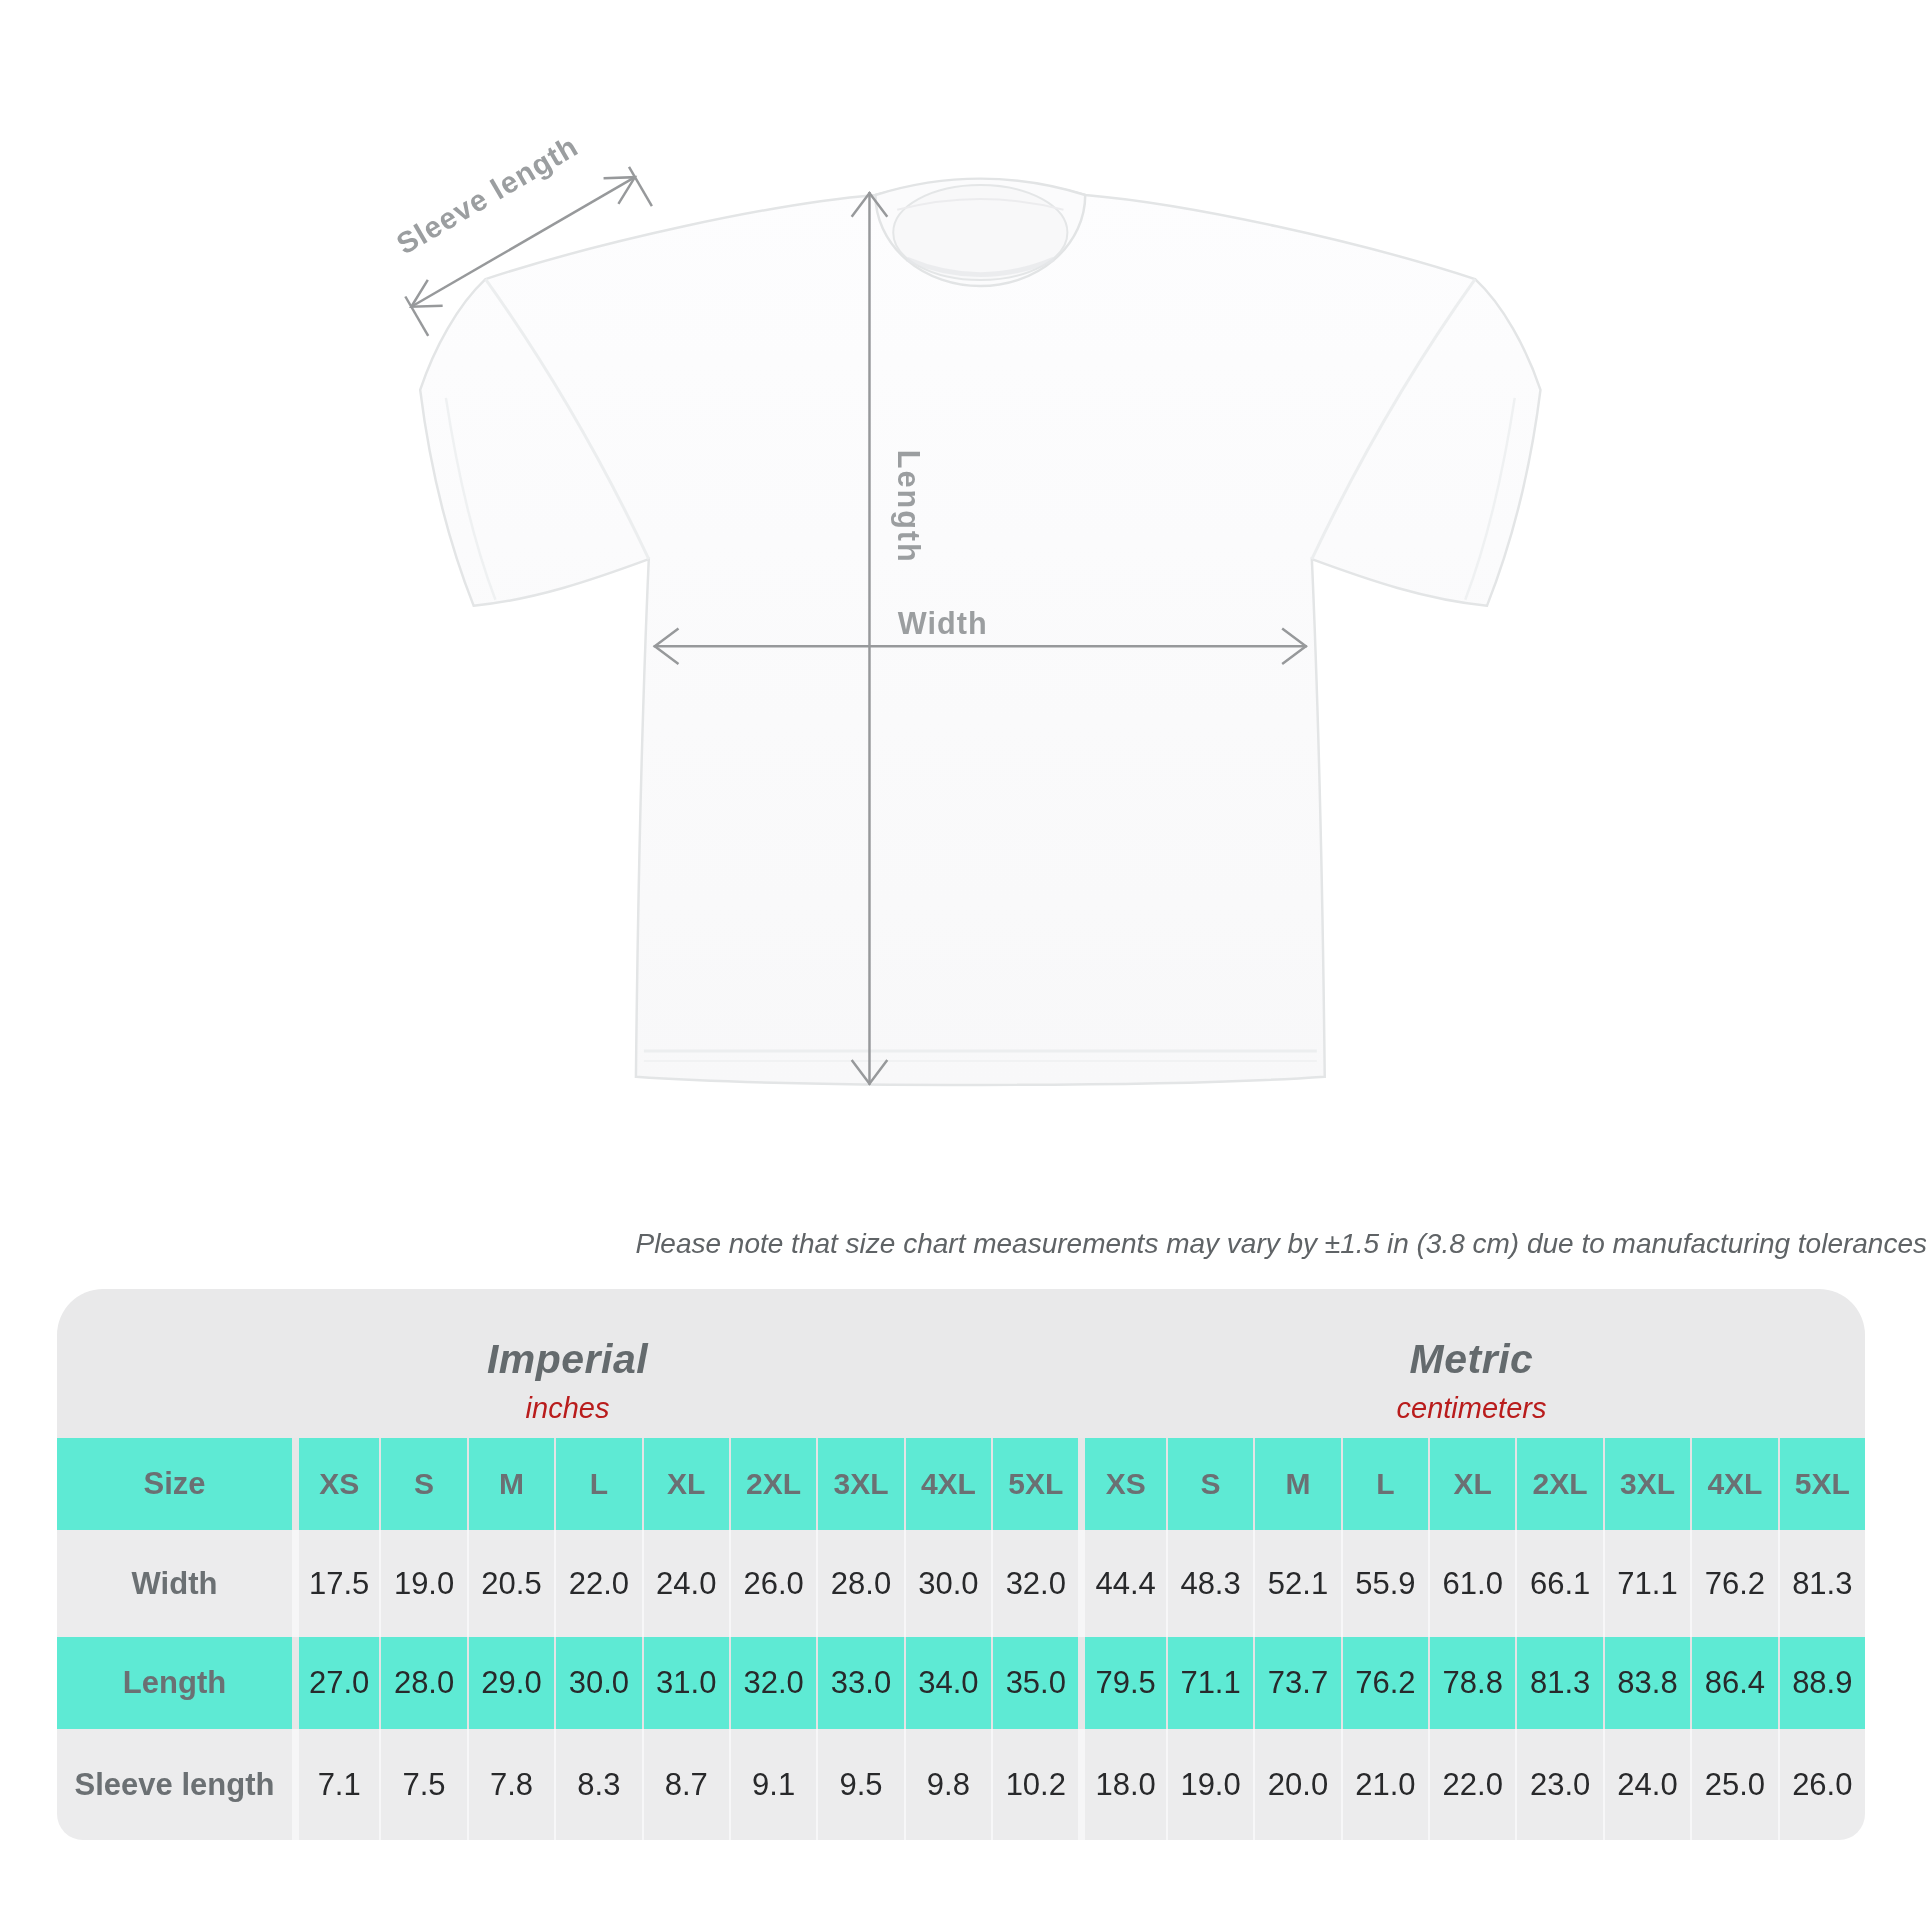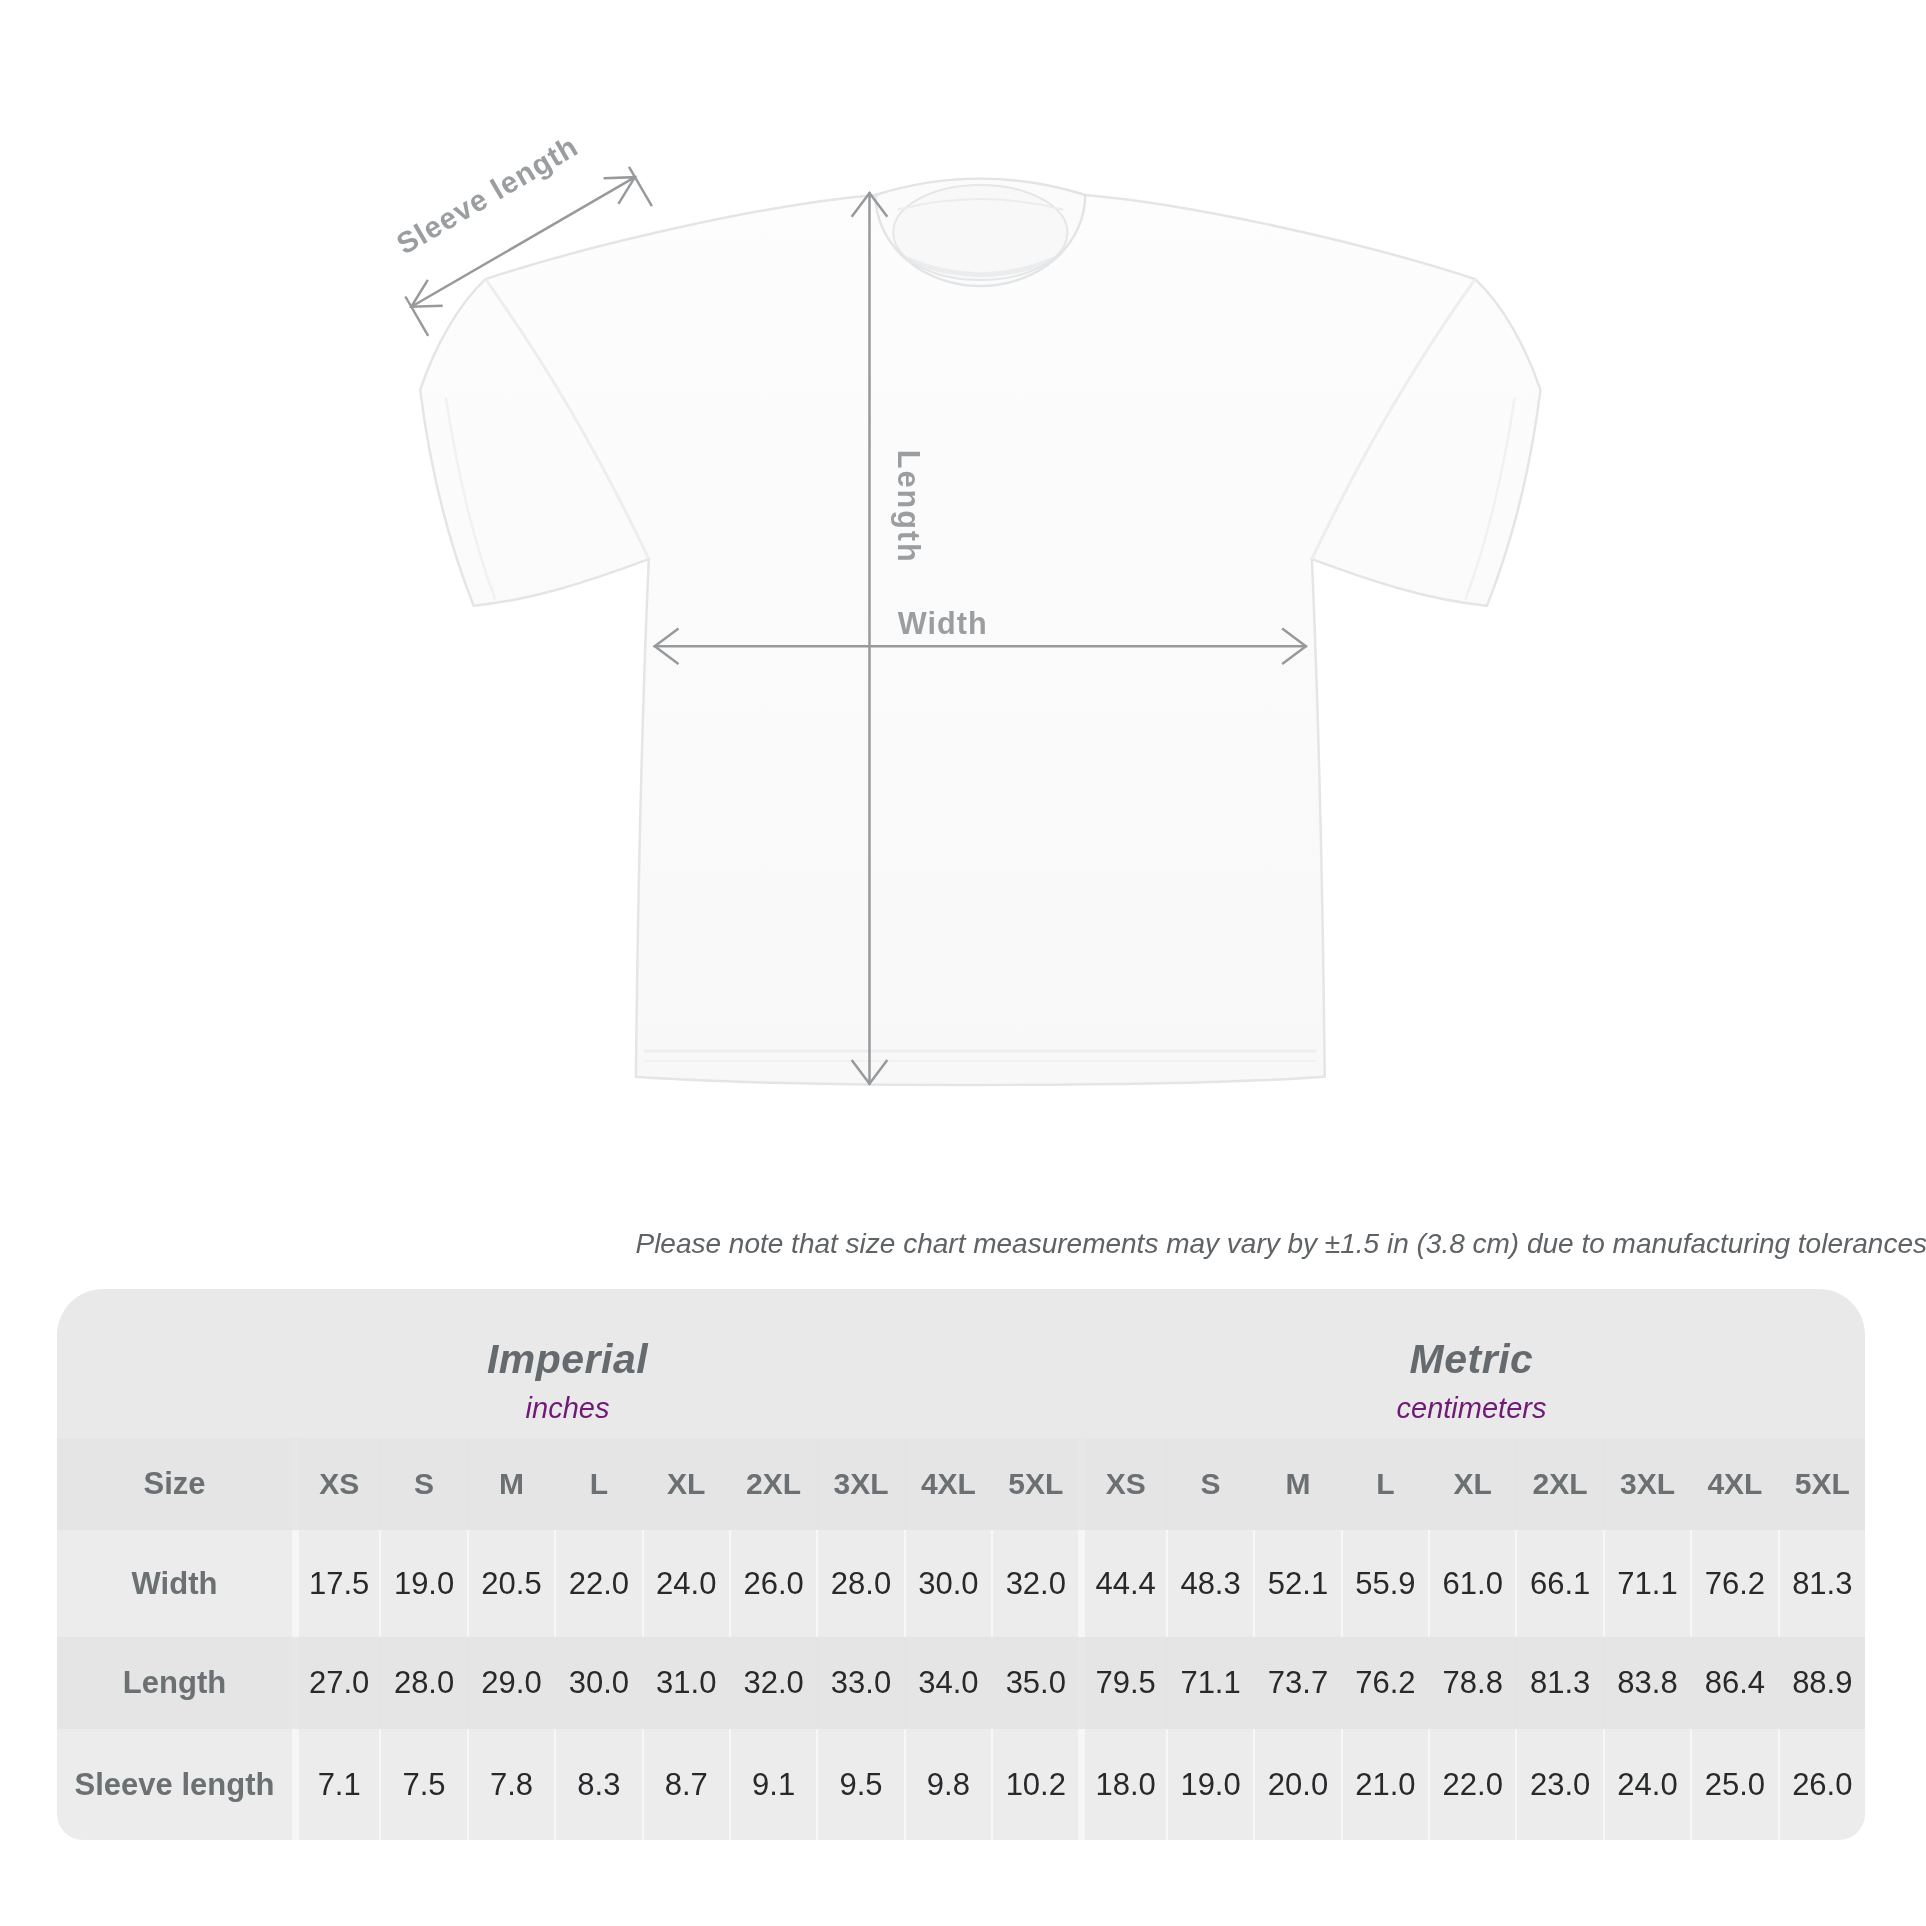--- a/index.html
+++ b/index.html
@@ -18,26 +18,26 @@
     font-size:28px;font-style:italic;color:#5f6366;
   }
   .size-table{position:absolute;left:57px;top:1289px;width:1808px;}
   .band{
     display:flex;height:149px;background:#e9e9ea;border-radius:46px 46px 0 0;
   }
   .band-sec{display:flex;flex-direction:column;align-items:center;justify-content:center;padding-top:6px;margin-top:28px;}
   .band-sec.imperial{flex:0 0 1021px;}
   .band-sec.metric{flex:1;}
   .sec-title{font-size:41px;font-weight:bold;font-style:italic;color:#646a6d;letter-spacing:0.5px;}
-  .sec-unit{font-size:29px;font-style:italic;color:#701a75;margin-top:9px;}
+  .sec-unit{font-size:29px;font-style:italic;color:#b91c1c;margin-top:9px;}
   .trow{
     display:grid;grid-template-columns:235px repeat(18,1fr);
     align-items:stretch;
   }
-  .trow.white{background:#e5e5e5;height:92px;}
+  .trow.white{background:#5eead4;height:92px;}
   .trow.gray{background:#ececed;height:107px;}
   .trow.last{height:111px;border-radius:0 0 26px 26px;overflow:hidden;}
   .tcell{
     display:flex;align-items:center;justify-content:center;
     font-size:31px;color:#28292b;border-left:2px solid transparent;
   }
   .trow.white .tcell{border-left-color:#e4e4e5;}
   .trow.gray  .tcell{border-left-color:#f7f7f8;}
   .tcell.thick{border-left-width:7px;}
   .trow.white .tcell.thick{border-left-color:#e7e7e8;}

